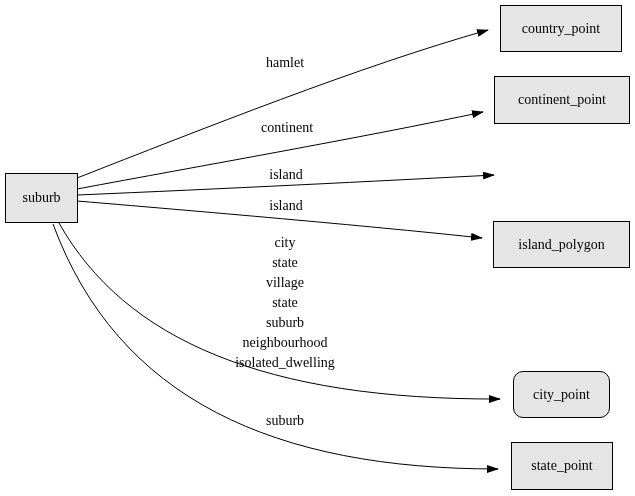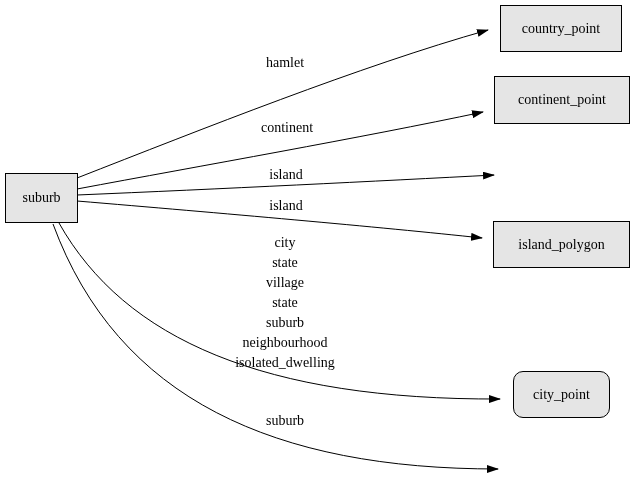--- a/index.html
+++ b/index.html
@@ -73,20 +73,21 @@
     <path d="M 77 201 C 220 213, 380 227, 482 238" fill="none" stroke="#000000" stroke-width="1" marker-end="url(#arrow)"></path>
     <path d="M 59 223 C 125 340, 265 400, 500 399" fill="none" stroke="#000000" stroke-width="1" marker-end="url(#arrow)"></path>
     <path d="M 53 224 C 118 400, 275 469, 498 469" fill="none" stroke="#000000" stroke-width="1" marker-end="url(#arrow)"></path>
   </svg>
 
   <div class="node" id="node-place">suburb</div>
   <div class="node" id="node-country_point">country_point</div>
   <div class="node" id="node-continent_point">continent_point</div>
   <div class="node" id="node-island_polygon">island_polygon</div>
   <div class="node" id="node-city_point">city_point</div>
+  <div class="node" id="node-state_point">state_point</div>
 
   <div class="edge-label" id="label-country">hamlet</div>
   <div class="edge-label" id="label-continent">continent</div>
   <div class="edge-label" id="label-island1">island</div>
   <div class="edge-label" id="label-island2">island</div>
   <div class="edge-label" id="label-city">
     <div>city</div>
     <div>state</div>
     <div>village</div>
     <div>state</div>

